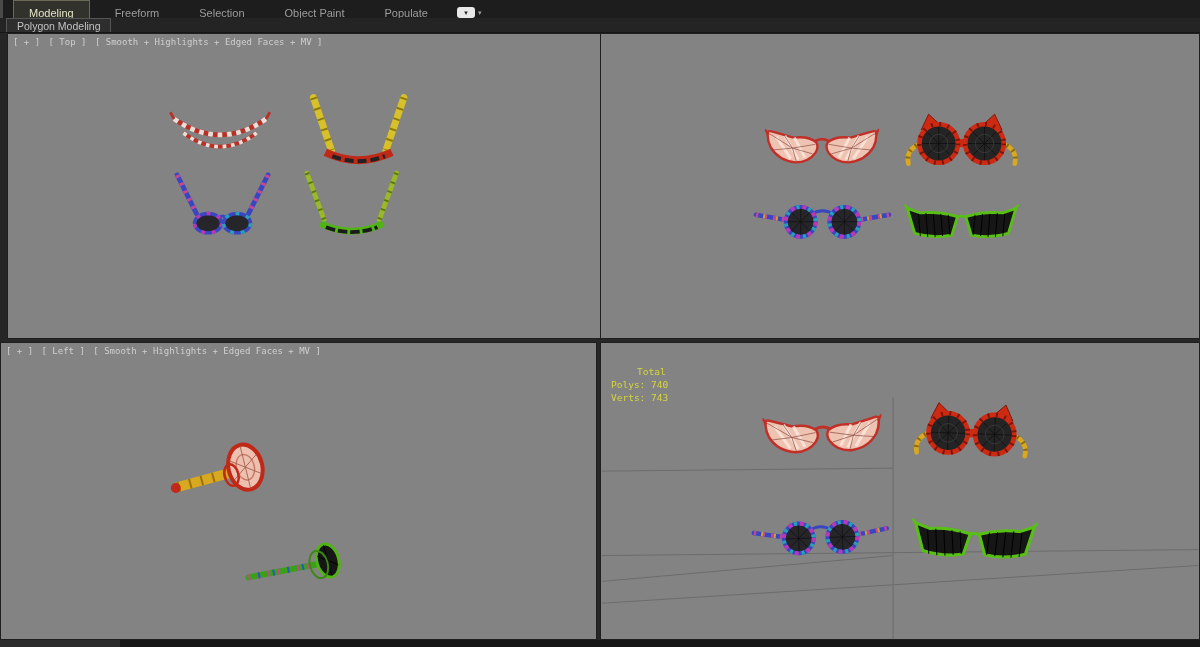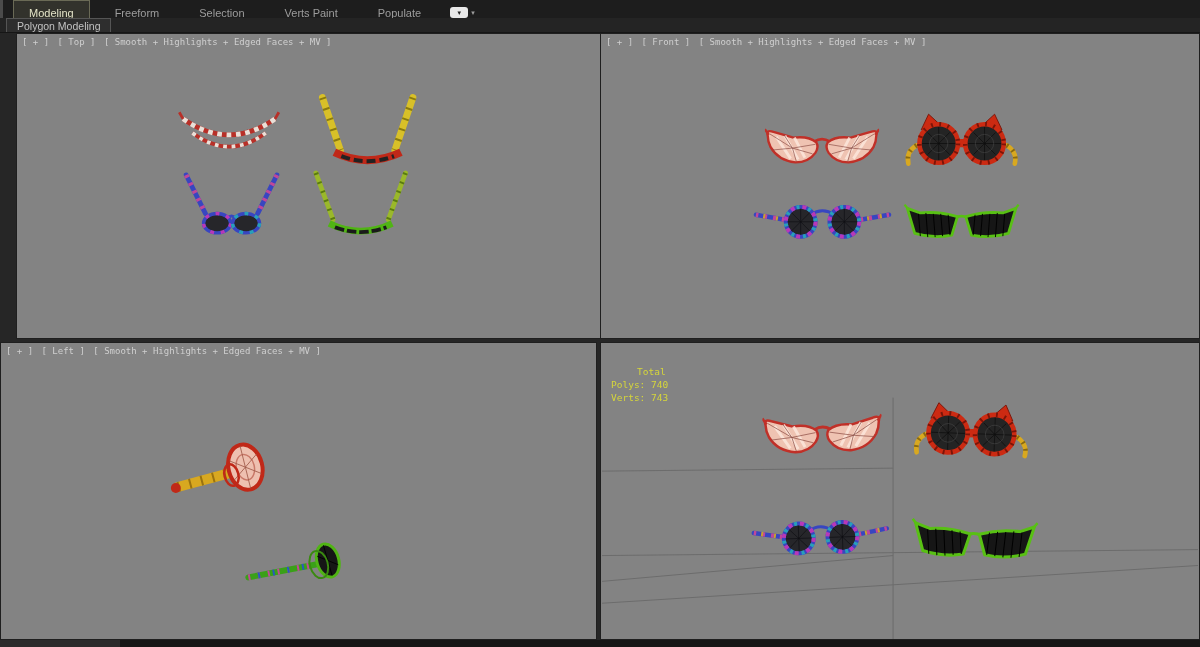--- a/index.html
+++ b/index.html
@@ -38,21 +38,21 @@
   }
   .panel-tab {
     display:flex; align-items:center; padding:0 10px; margin-left:6px;
     font-size:10.5px; color:#c2c2c2; background:#2e2e2e; border:1px solid #555;
     border-bottom:none; white-space:nowrap;
   }
   
   .vp {
     position:absolute; background:#838383; border:1px solid #1f1f1f;
   }
-  #vp-top         { left:16px;   top:33px;  width:597px; height:306px;padding-left:12px; }
+  #vp-top         { left:7px;   top:33px;  width:597px; height:306px;padding-left:12px; }
   #vp-front       { left:600px; top:33px;  width:600px; height:306px; }
   #vp-left        { left:0;   top:342px; width:597px; height:298px; }
   #vp-perspective { left:600px; top:342px; width:600px; height:298px; }
   .vp-label {
     position:absolute; top:3px; left:5px; z-index:3;
     font-family:"DejaVu Sans Mono", monospace; font-size:9px; line-height:11px;
     color:#cfcfcf; letter-spacing:0; white-space:nowrap; cursor:default;
   }
   .vp-label span { margin-right:3px; }
   .vp-canvas { position:absolute; left:0; top:0; width:100%; height:100%; }
@@ -217,21 +217,21 @@
   </defs>
 </svg>
 
 <div id="app">
 
   <div class="ribbon-row1">
     <div class="ribbon-left-edge"></div>
     <div class="ribbon-tab active">Modeling</div>
     <div class="ribbon-tab">Freeform</div>
     <div class="ribbon-tab">Selection</div>
-    <div class="ribbon-tab">Verts Paint</div>
+    <div class="ribbon-tab">Object Paint</div>
     <div class="ribbon-tab">Populate</div>
     <div class="ribbon-dropdown">
       <span class="pill">▾</span>
       <span class="tiny-arrow">▾</span>
     </div>
   </div>
 
   <div class="ribbon-row2">
     <div class="panel-tab">Polygon Modeling</div>
   </div>
@@ -244,25 +244,20 @@
     </div>
     <svg class="vp-canvas" viewBox="0 0 597 306">
       <use href="#sym-top-white" x="160" y="76" width="105" height="52"></use>
       <use href="#sym-top-yellow" x="293" y="60" width="118" height="75"></use>
       <use href="#sym-top-blue" x="161" y="138" width="108" height="68"></use>
       <use href="#sym-top-green" x="291" y="136" width="108" height="72"></use>
     </svg>
   </div>
 
   <div class="vp" id="vp-front">
-    <div class="vp-label">
-      <span>[ + ]</span>
-      <span>[ Front ]</span>
-      <span>[ Smooth + Highlights + Edged Faces + MV ]</span>
-    </div>
     <svg class="vp-canvas" viewBox="0 0 600 306">
       <use href="#sym-cat-pink" x="164" y="88" width="115" height="48"></use>
       <use href="#sym-goggles" x="302" y="76" width="120" height="62"></use>
       <use href="#sym-round-blue" x="152" y="165" width="140" height="45"></use>
       <use href="#sym-cat-green" x="303" y="168" width="118" height="42"></use>
     </svg>
   </div>
 
   <div class="vp" id="vp-left">
     <div class="vp-label">

